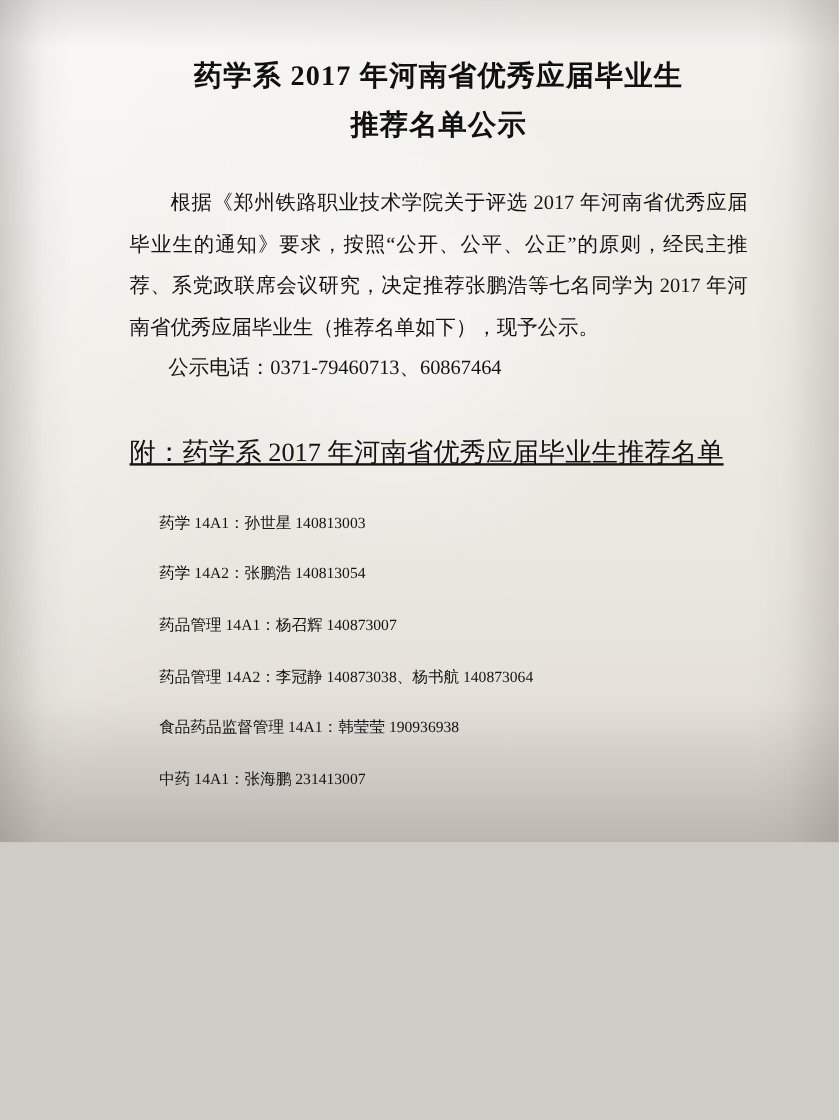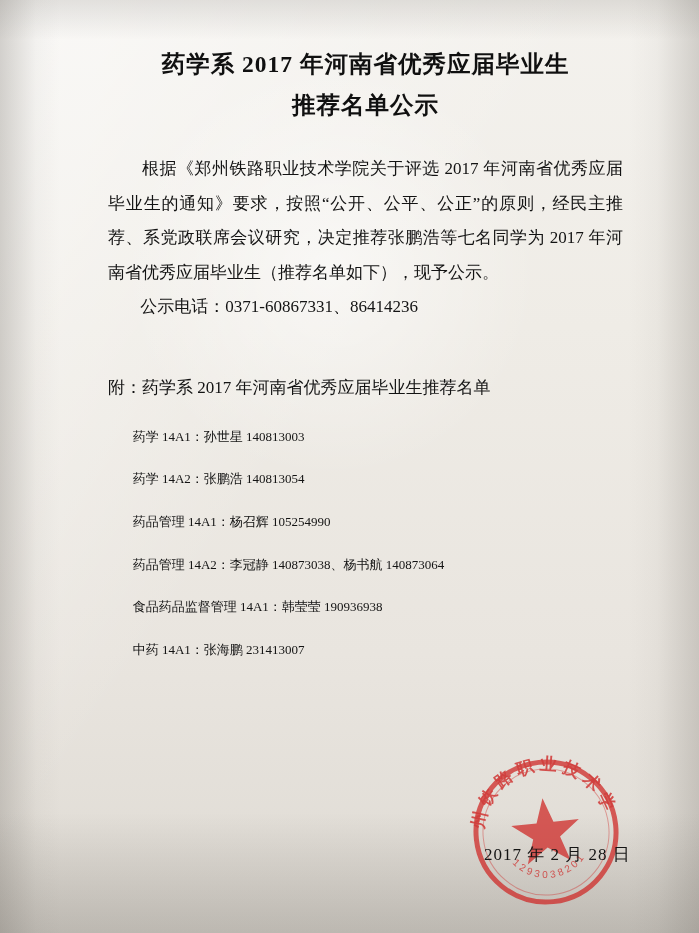--- a/index.html
+++ b/index.html
@@ -9,21 +9,21 @@
   body {
     width: 699px;
     height: 933px;
     overflow: hidden;
     background: #cfcdc8;
     font-family: "Liberation Serif", serif;
   }
   .page {
     position: relative;
     width: 699px;
-    height: 933px;
+    height: 702px;
     background:
       linear-gradient(125deg, rgba(255,255,255,0.55) 0%, rgba(255,255,255,0.0) 45%),
       linear-gradient(180deg, #f4f2ee 0%, #efece6 35%, #e9e5df 70%, #dedad3 100%);
     overflow: hidden;
   }
   
   .shade-left {
     position: absolute;
     left: 0; top: 0; bottom: 0; width: 60px;
     background: linear-gradient(90deg, rgba(120,115,108,0.30) 0%, rgba(120,115,108,0.05) 60%, rgba(0,0,0,0) 100%);
@@ -86,23 +86,24 @@
     text-indent: 2em;
   }
   .gap-1 { margin-top: 22px; }
   .line {
     margin: 0;
     font-size: 17px;
     line-height: 2.03;
   }
   .line.indent1 { padding-left: 1.9em; }
   .attach {
-    margin-top: 46px;
-    font-size: 17px;
+    margin-top: 30px;
+    font-size: 22px;
     line-height: 2.0;
+    text-decoration: underline;
   }
   .name-list {
     margin-top: 6px;
   }
   .name-item {
     padding-left: 1.9em;
     font-size: 13px;
     line-height: 2.28;
   }
 
@@ -141,28 +142,28 @@
   <div class="content">
 
     <h1 class="doc-title">
       <span>药学系 2017 年河南省优秀应届毕业生</span>
       <span class="line2">推荐名单公示</span>
     </h1>
 
     <div class="body-block">
       <p class="para-indent line">根据《郑州铁路职业技术学院关于评选 2017 年河南省优秀应届毕业生的通知》要求，按照“公开、公平、公正”的原则，经民主推荐、系党政联席会议研究，决定推荐张鹏浩等七名同学为 2017 年河南省优秀应届毕业生（推荐名单如下），现予公示。</p>
 
-      <p class="line indent1">公示电话：0371-60867331、86414236</p>
+      <p class="line indent1">公示电话：0371-79460713、60867464</p>
 
       <p class="attach">附：药学系 2017 年河南省优秀应届毕业生推荐名单</p>
 
       <div class="name-list">
         <p class="name-item">药学 14A1：孙世星 140813003</p>
         <p class="name-item">药学 14A2：张鹏浩 140813054</p>
-        <p class="name-item">药品管理 14A1：杨召辉 105254990</p>
+        <p class="name-item">药品管理 14A1：杨召辉 140873007</p>
         <p class="name-item">药品管理 14A2：李冠静 140873038、杨书航 140873064</p>
         <p class="name-item">食品药品监督管理 14A1：韩莹莹  190936938</p>
         <p class="name-item">中药 14A1：张海鹏  231413007</p>
       </div>
     </div>
   </div>
 
   <div class="seal">
     <svg width="160" height="160" viewBox="0 0 160 160" xmlns="http://www.w3.org/2000/svg">
       <defs>

